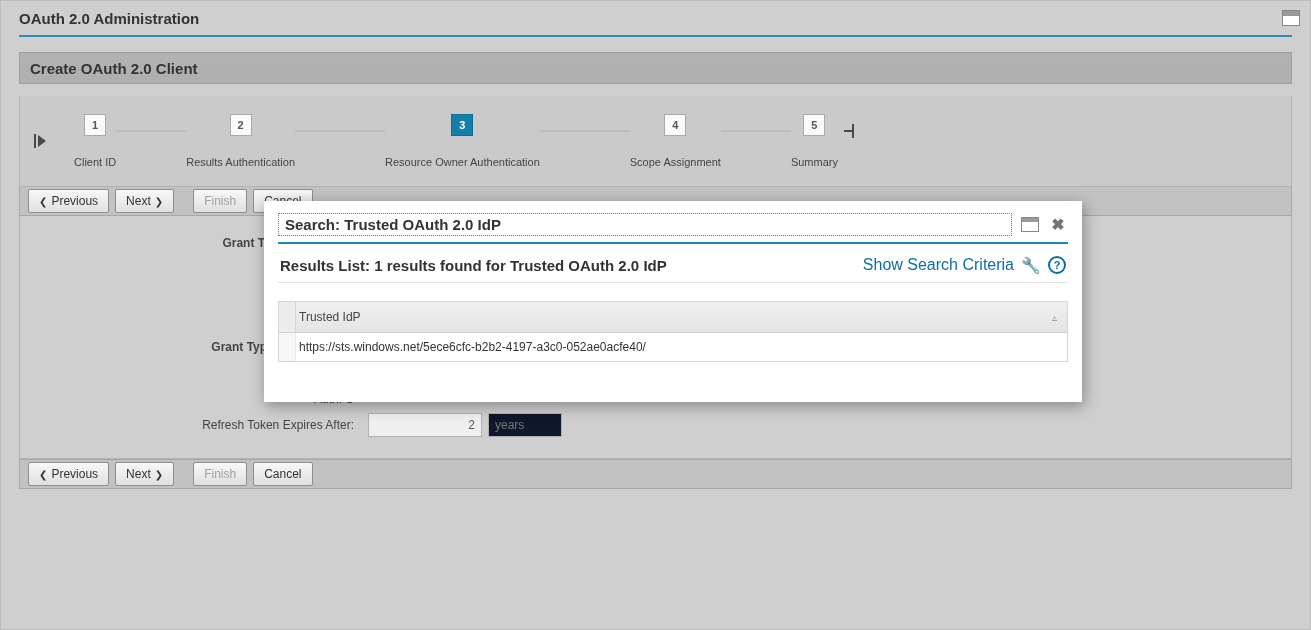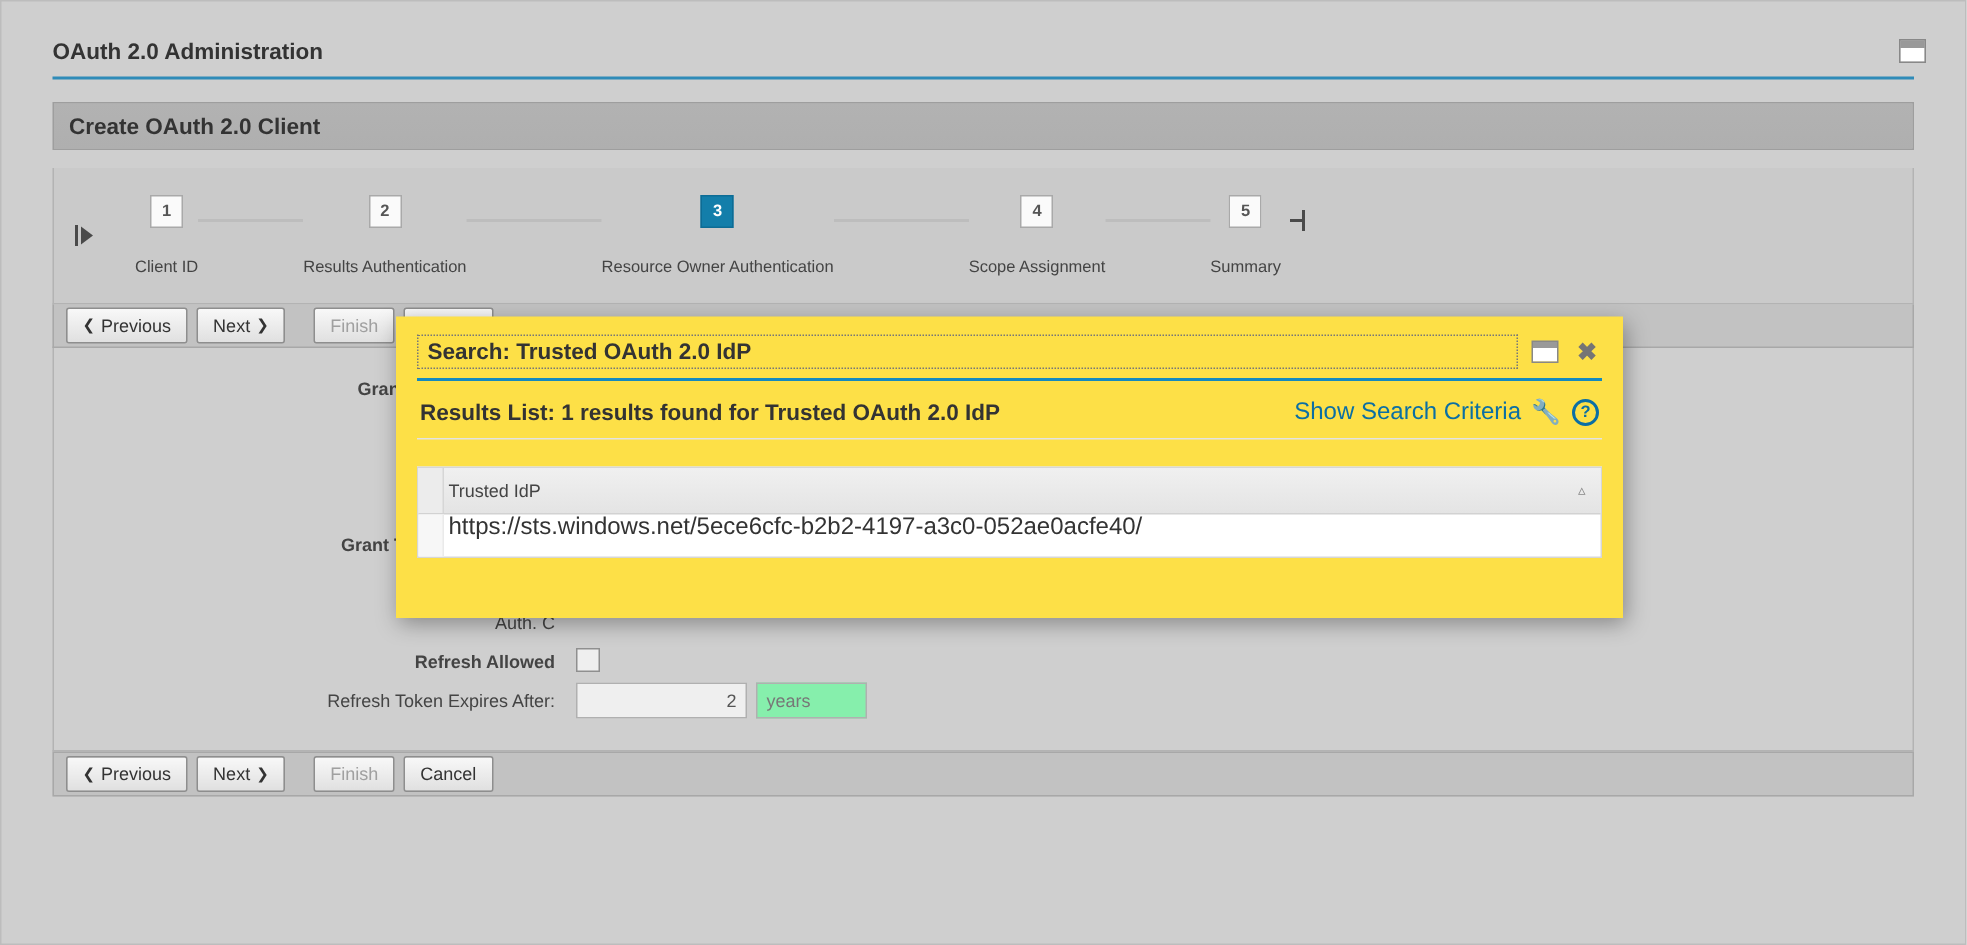--- a/index.html
+++ b/index.html
@@ -12,21 +12,21 @@
     width: 1311px;
     height: 630px;
     overflow: hidden;
   }
 
   .app-outer {
     position: relative;
     width: 1311px;
     height: 630px;
     box-sizing: border-box;
-    padding: 16px;
+    padding: 0;
     background: #cfcfcf;
     border: 1px solid #bdbdbd;
   }
 
   
   .admin-header {
     display:flex;
     align-items:center;
     height:34px;
     padding: 0 10px 0 18px;
@@ -162,29 +162,29 @@
   .form-label.bold { font-weight:bold; }
   .chk {
     width:14px;height:14px;border:1px solid #8f8f8f; background:#efefef;
   }
   .txtfield {
     height:22px; border:1px solid #b0b0b0; background:#efefef;
     padding:0 6px; font-size:12px; color:#555;
     text-align:right;
   }
   .sel {
-    height:22px; border:1px solid #b0b0b0; background:#86efac;
+    height:22px; border:1px solid #b0b0b0; background:#0f172a;
     padding:0 6px; font-size:12px; color:#777;
     display:flex; align-items:center;
   }
   .popup {
     position:absolute;
-    left:263px; top:210px;
+    left:263px; top:200px;
     width:790px;
-    background:#fde047;
+    background:#ffffff;
     box-shadow: 2px 4px 14px rgba(0,0,0,0.35);
     padding: 12px 14px 40px 14px;
     z-index:10;
   }
   .popup-titlebar {
     display:flex; align-items:center;
   }
   .popup-title-box {
     flex:1;
     border:1px dotted #777;
@@ -237,23 +237,23 @@
   .results-table .thead-row .sort-glyph {
     position:absolute; right:10px; color:#888; font-size:10px;
   }
   .handle-cell {
     position:absolute; left:0; top:0; bottom:0; width:16px;
     border-right:1px solid #d6d6d6;
     background:#ececec;
   }
   .results-table .tbody-row {
     position:relative;
-    display:flex; align-items:flex-start; height:28px;
+    display:flex; align-items:center; height:28px;
     padding:0 10px 0 20px;
-    font-size:16px; color:#333;
+    font-size:12px; color:#333;
   }
   .tbody-row .row-handle {
     position:absolute; left:0; top:0; bottom:0; width:16px;
     border-right:1px solid #eaeaea;
     background:#f7f7f7;
   }
 
 </style>
 </head>
 <body>
@@ -344,24 +344,20 @@
       <div></div>
     </div>
     <div class="form-row">
       <div class="form-label bold">Grant Type Authorization</div>
       <div></div>
     </div>
     <div class="form-row" style="height:18px"></div>
     <div class="form-row">
       <div class="form-label">Auth. C</div>
       <div></div>
-    </div>
-    <div class="form-row">
-      <div class="form-label bold">Refresh Allowed</div>
-      <div><span class="chk" style="display:inline-block"></span></div>
     </div>
     <div class="form-row">
       <div class="form-label">Refresh Token Expires After:</div>
       <div style="display:flex; gap:6px; align-items:center">
         <input class="txtfield" style="width: 100px;" value="2">
         <div class="sel" style="width:60px">
           <span>years</span>
         </div>
       </div>
     </div>

